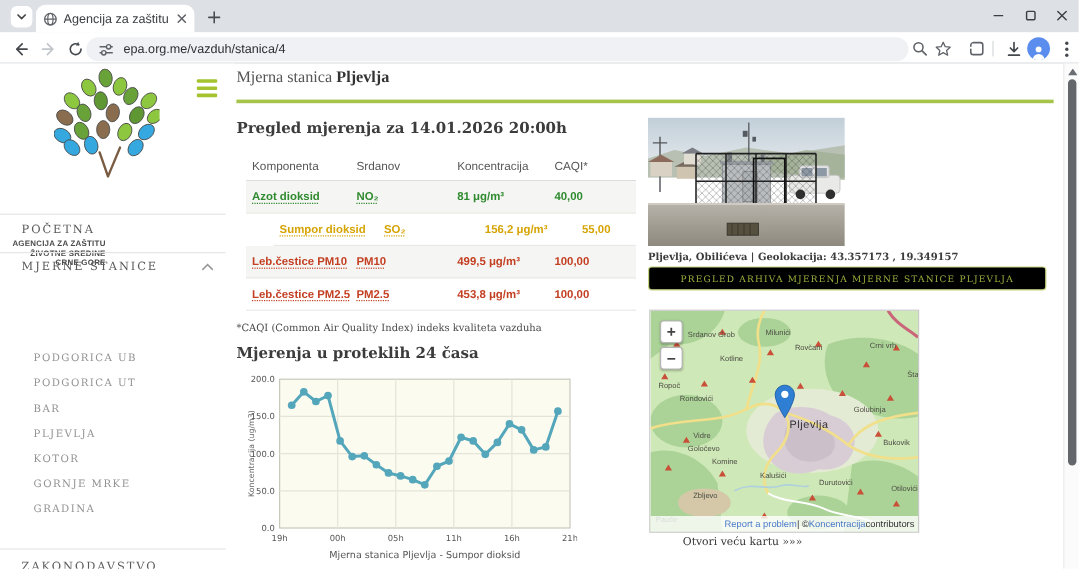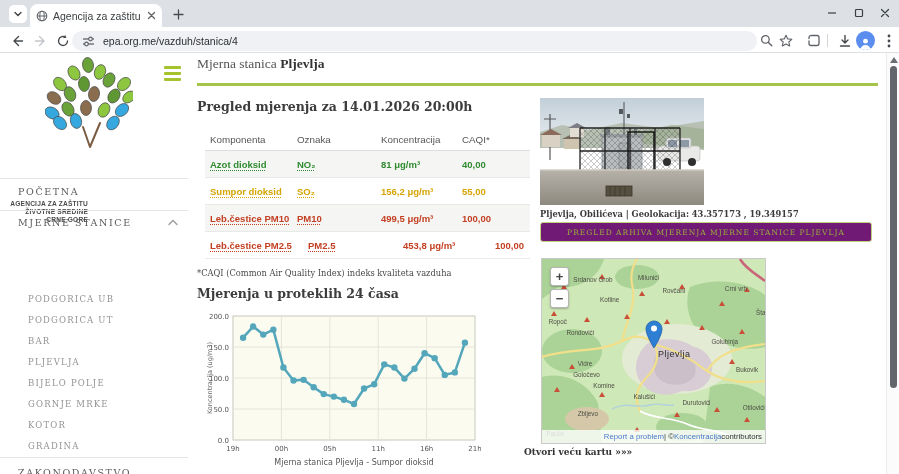--- a/index.html
+++ b/index.html
@@ -53,33 +53,33 @@
   .trow{display:grid;grid-template-columns:87px 84px 81px 1fr;height:26px;align-items:center;
         font-weight:bold;border-bottom:1px solid #e9e9e7;}
   .trow:nth-child(odd){background:#f5f5f3;}
   .tcell{padding-left:5px;}
   .link{text-decoration:underline;text-decoration-style:dotted;text-underline-offset:2px;cursor:pointer;}
 
   
   .photo{position:absolute;left:540px;top:98px;width:164px;height:107px;}
   .photocap{position:absolute;left:540px;top:209px;font-family:"DejaVu Serif",serif;font-weight:bold;font-size:8.3px;color:#3b3b3b;}
   .archivebtn{position:absolute;left:540px;top:222px;width:332px;height:20px;border:1px solid #c3d47e;border-radius:3px;
-              background:#701a75;display:flex;align-items:center;justify-content:center;
+              background:#000000;display:flex;align-items:center;justify-content:center;
               font-family:"DejaVu Serif",serif;font-size:7.5px;letter-spacing:1px;color:#9aad3c;cursor:pointer;box-sizing:border-box;}
   .map{position:absolute;left:541px;top:258px;width:223px;height:184px;border:1px solid #c9c9c9;box-sizing:content-box;overflow:hidden;}
   .maplabels{position:absolute;left:0;top:0;width:100%;height:100%;}
   .maplabel{position:absolute;font-size:6.3px;color:#4d4d45;white-space:nowrap;}
   .mapcity{font-size:9px;color:#2f2f2f;letter-spacing:.5px;}
   .mapzoom{position:absolute;left:8px;width:19px;height:19px;background:#fff;border:1px solid #b5b5b5;border-radius:3px;
            display:flex;align-items:center;justify-content:center;font-size:13px;font-weight:bold;color:#444;cursor:pointer;
            box-shadow:0 1px 2px rgba(0,0,0,.25);box-sizing:border-box;}
   .attrib{position:absolute;left:0;bottom:0;width:100%;height:13px;background:rgba(255,255,255,.8);
           font-size:7.8px;color:#333;display:flex;align-items:center;justify-content:flex-end;padding-right:3px;box-sizing:border-box;}
   .attrib .lnk{color:#4a79c9;cursor:pointer;}
-  .openmap{position:absolute;left:524px;top:447px;font-family:"DejaVu Serif",serif;font-weight:bold;font-size:9px;color:#333;cursor:pointer;}
+  .openmap{position:absolute;left:569px;top:447px;font-family:"DejaVu Serif",serif;font-weight:normal;font-size:9px;color:#333;cursor:pointer;}
   svg text{font-family:"DejaVu Sans",sans-serif;}
 </style>
 </head>
 <body>
 
 <div class="tabstrip">
   <div class="tabsearch">
     <svg width="10" height="10" viewBox="0 0 10 10">
         <path d="M2 3.5 L5 6.5 L8 3.5" stroke="#444" stroke-width="1.4" fill="none" stroke-linecap="round"></path>
       </svg>
@@ -226,23 +226,22 @@
     <span>MJERNE STANICE</span>
   </div>
   <svg class="abs" style="left:168px;top:166px;" width="10" height="7" viewBox="0 0 10 7">
       <path d="M1 5.5 L5 1.5 L9 5.5" stroke="#9a9a9a" stroke-width="1.3" fill="none" stroke-linecap="round"></path>
     </svg>
   <div class="stations">
       <div class="nav-sub">PODGORICA UB</div>
       <div class="nav-sub">PODGORICA UT</div>
       <div class="nav-sub">BAR</div>
       <div class="nav-sub">PLJEVLJA</div>
-      <div class="nav-sub">BIJELO POLJE</div>
+      <div class="nav-sub">KOTOR</div>
       <div class="nav-sub">GORNJE MRKE</div>
-      <div class="nav-sub">KOTOR</div>
       <div class="nav-sub">GRADINA</div>
     </div>
   <div class="nav-div" style="top:404px;"></div>
   <div class="nav-main" style="top:414px;">ZAKONODAVSTVO</div>
 </div>
 
 <div class="hamburger">
     <div></div>
     <div></div>
     <div></div>
@@ -251,44 +250,44 @@
 <div class="pagetitle">
   <span>Mjerna stanica </span><b>Pljevlja</b>
 </div>
 <div class="greenhr"></div>
 
 <div class="h2" style="left:197px;top:99px;">Pregled mjerenja za 14.01.2026 20:00h</div>
 
 <div class="mtable">
   <div class="thead">
     <div class="tcell">Komponenta</div>
-    <div class="tcell">Oznaka</div>
+    <div class="tcell">Srdanov</div>
     <div class="tcell">Koncentracija</div>
     <div class="tcell">CAQI*</div>
   </div>
   <div>
       <div class="trow" style="color: rgb(47, 139, 47);">
         <div class="tcell link">Azot dioksid</div>
         <div class="tcell link">NO₂</div>
         <div class="tcell">81 μg/m³</div>
         <div class="tcell">40,00</div>
       </div>
-      <div class="trow" style="color: rgb(214, 164, 4);">
+      <div class="trow" style="color: rgb(214, 164, 4); margin-left: 23px;">
         <div class="tcell link">Sumpor dioksid</div>
         <div class="tcell link">SO₂</div>
         <div class="tcell">156,2 μg/m³</div>
         <div class="tcell">55,00</div>
       </div>
       <div class="trow" style="color: rgb(195, 63, 34);">
         <div class="tcell link">Leb.čestice PM10</div>
         <div class="tcell link">PM10</div>
         <div class="tcell">499,5 μg/m³</div>
         <div class="tcell">100,00</div>
       </div>
-      <div class="trow" style="color: rgb(195, 63, 34); gap: 11px;">
+      <div class="trow" style="color: rgb(195, 63, 34);">
         <div class="tcell link">Leb.čestice PM2.5</div>
         <div class="tcell link">PM2.5</div>
         <div class="tcell">453,8 μg/m³</div>
         <div class="tcell">100,00</div>
       </div>
     </div>
 </div>
 
 <div class="note">*CAQI (Common Air Quality Index) indeks kvaliteta vazduha</div>
 <div class="h2" style="left:197px;top:286px;">Mjerenja u proteklih 24 časa</div>

